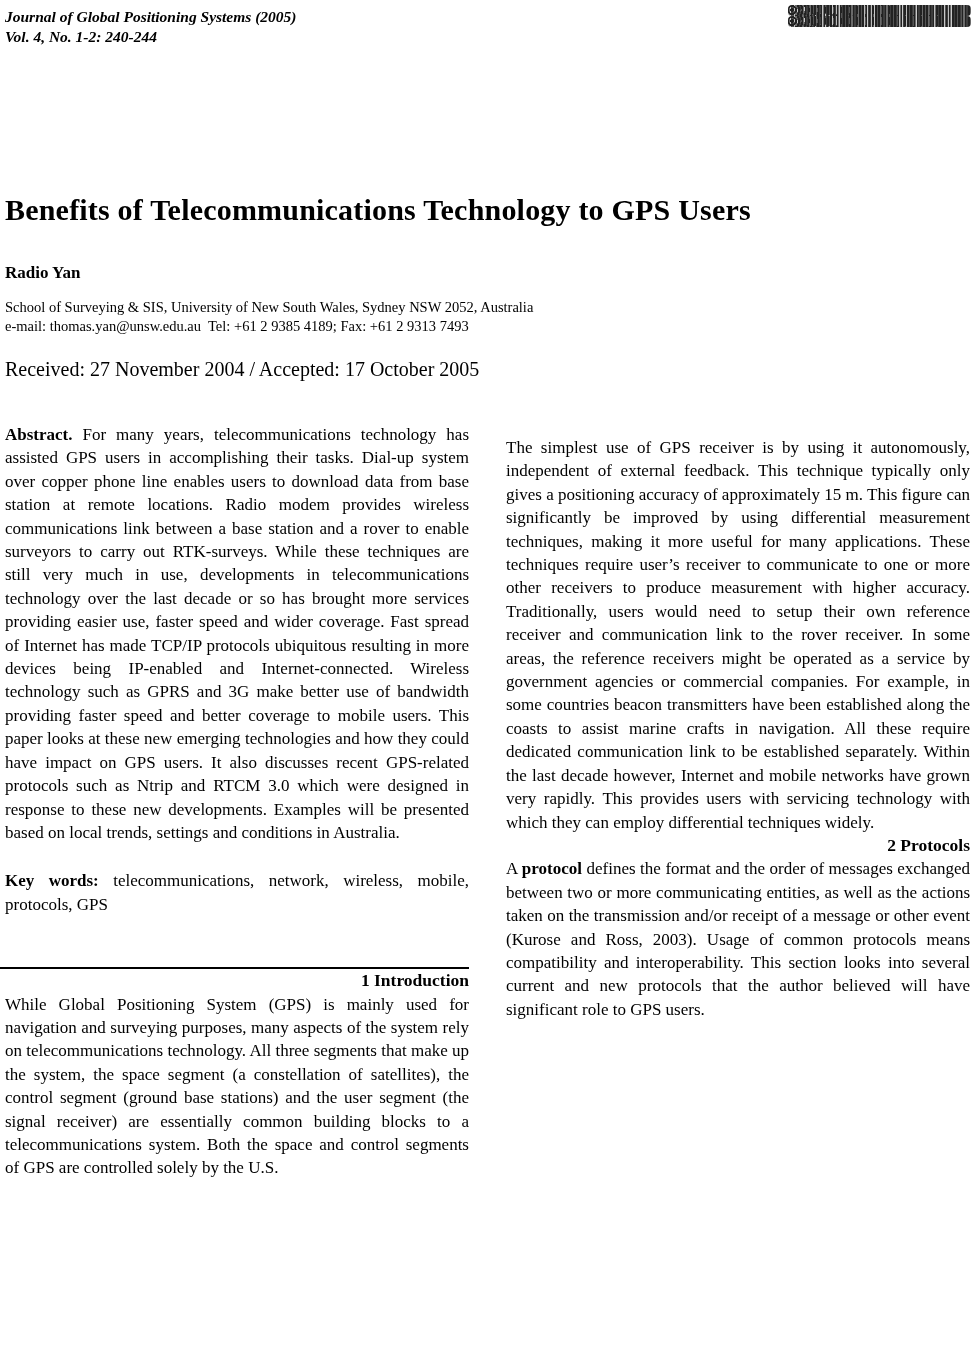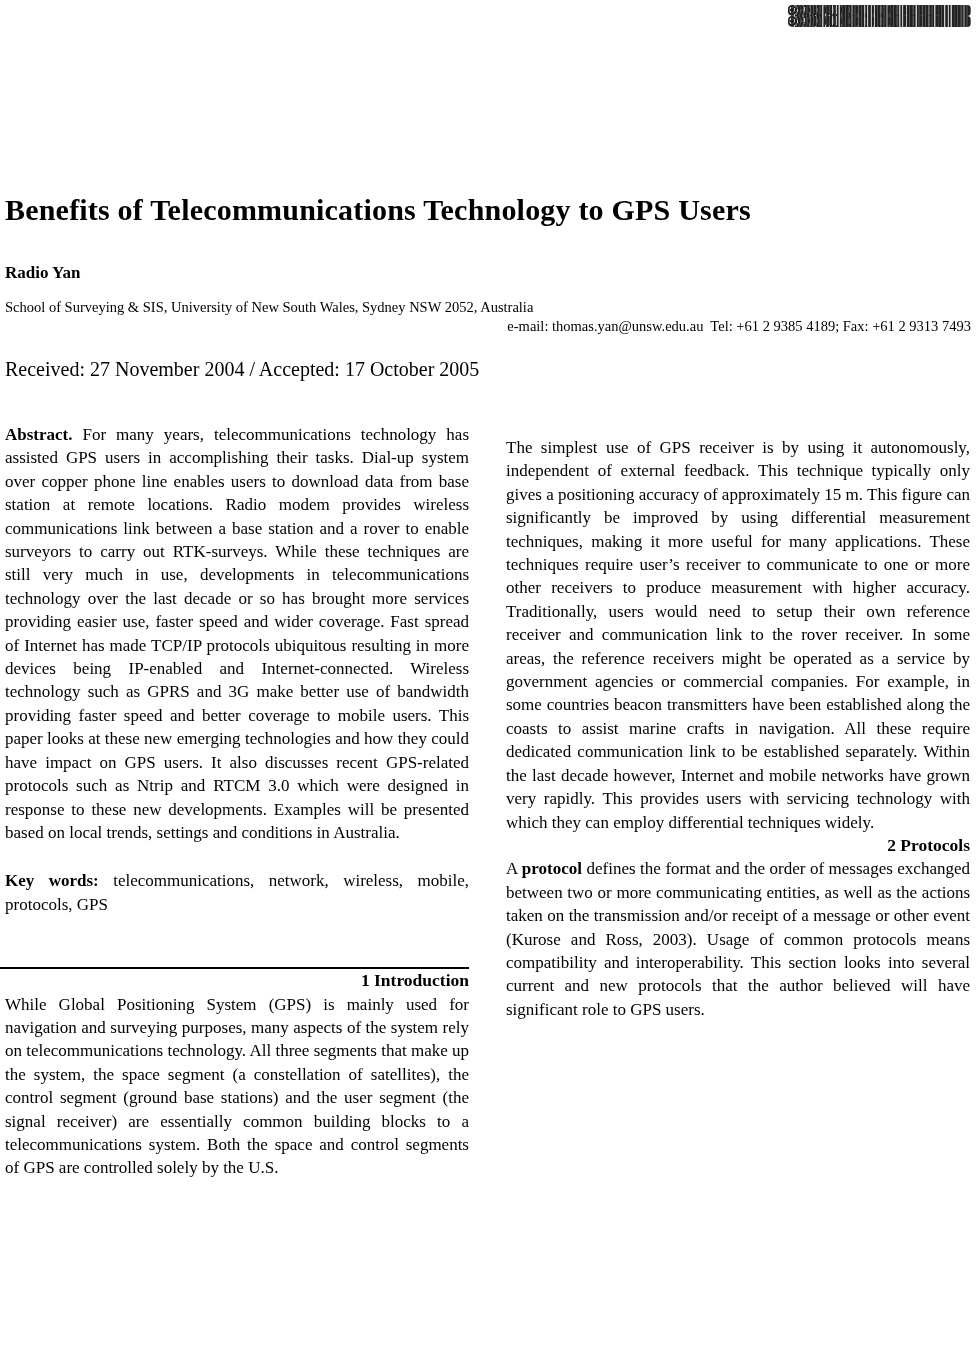--- a/index.html
+++ b/index.html
@@ -42,21 +42,21 @@
   .logo-meta {
     position: absolute; left: 10px; top: 52px;
     font-weight: bold; font-size: 13.5px; line-height: 17px;
     color: #111;
   }
 
   
   .title   { margin-top: 63px; font-size: 30px; font-weight: bold; letter-spacing: 0.2px; }
   .author  { margin-top: 36px; font-size: 17px; font-weight: bold; }
   .affil   { margin-top: 15px; font-size: 14.5px; line-height: 19px; }
-  .contact { white-space: pre-wrap; text-align: right; }
+  .contact { white-space: pre-wrap; }
   .received{ margin-top: 22px; font-size: 20px; }
 
   
   .columns { display: flex; gap: 37px; margin-top: 42px; }
   .col {
     width: 464px;
     font-size: 17px; line-height: 23.4px;
     text-align: justify;
   }
   .col p { margin: 0; }
@@ -74,20 +74,24 @@
   .r-p2 { margin-top: 13px !important; }
   .h-protocols { margin-top: 38px; }
   .protocol-p { margin-top: 24px; }
 </style>
 </head>
 <body>
 
 <div class="page">
 
   <div class="header">
+    <div class="journal-info">
+      <div>Journal of Global Positioning Systems (2005)</div>
+      <div>Vol. 4, No. 1-2: 240-244</div>
+    </div>
 
     <div class="logo">
       <div class="logo-band"></div>
       <div class="logo-band"></div>
     </div>
   </div>
 
   <div class="title">Benefits of Telecommunications Technology to GPS Users</div>
 
   <div class="author">Radio Yan</div>

